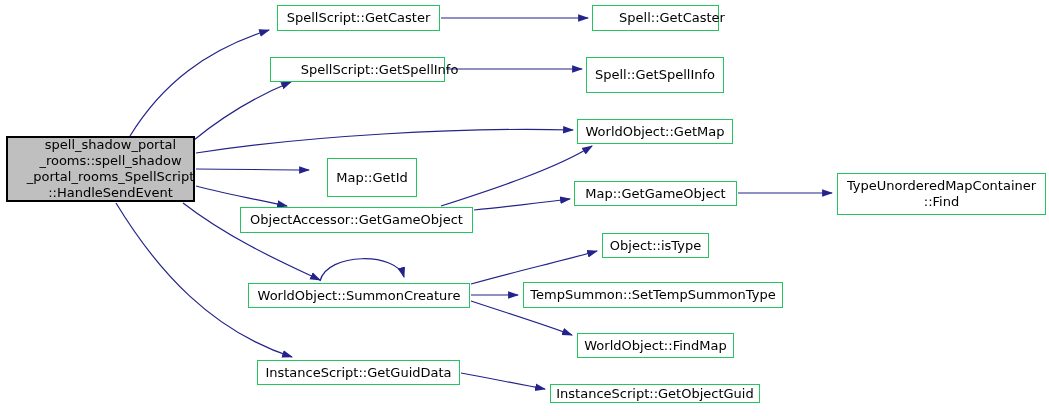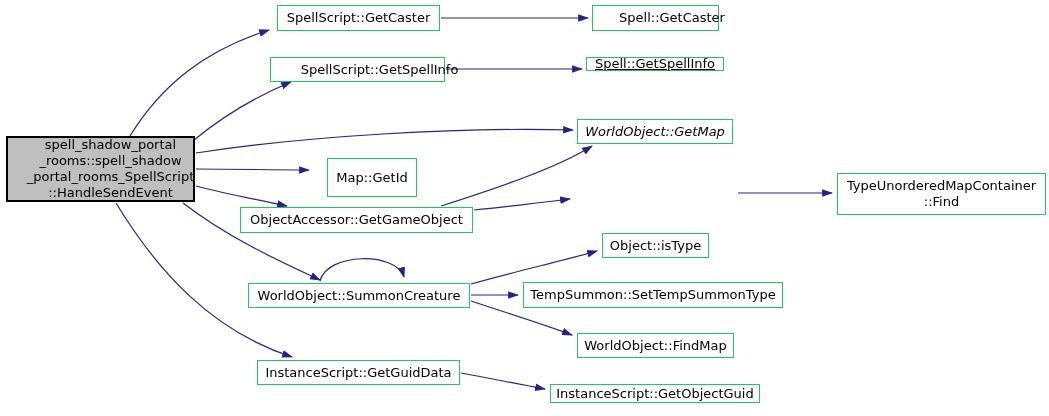--- a/index.html
+++ b/index.html
@@ -68,23 +68,24 @@
       <path d="M 471,301 C 507,313 543,324 572,335" fill="none" stroke="#23238b" stroke-width="1.2" marker-end="url(#arrow)"></path>
       <path d="M 461,373 C 489,378 517,384 545,389" fill="none" stroke="#23238b" stroke-width="1.2" marker-end="url(#arrow)"></path>
     </svg>
 <div class="node main" style="left: 6px; top: 136px; width: 189px; height: 66px; padding-left: 20px;">spell_shadow_portal
 _rooms::spell_shadow
 _portal_rooms_SpellScript
 ::HandleSendEvent</div>
     <div class="node" style="left: 277px; top: 5px; width: 163px; height: 26px;">SpellScript::GetCaster</div>
     <div class="node" style="left: 592px; top: 5px; width: 127px; height: 26px; padding-left: 33px;">Spell::GetCaster</div>
     <div class="node" style="left: 270px; top: 57px; width: 175px; height: 25px; padding-left: 44px;">SpellScript::GetSpellInfo</div>
-    <div class="node" style="left: 586px; top: 57px; width: 138px; height: 14px; text-decoration: underline;">Spell::GetSpellInfo</div>
-    <div class="node" style="left: 577px; top: 119px; width: 156px; height: 25px; font-style: italic;">WorldObject::GetMap</div>
+    <div class="node" style="left: 586px; top: 57px; width: 138px; height: 36px;">Spell::GetSpellInfo</div>
+    <div class="node" style="left: 577px; top: 119px; width: 156px; height: 25px;">WorldObject::GetMap</div>
     <div class="node" style="left: 327px; top: 158px; width: 90px; height: 39px;">Map::GetId</div>
+    <div class="node" style="left: 574px; top: 181px; width: 163px; height: 25px;">Map::GetGameObject</div>
     <div class="node" style="left: 837px; top: 173px; width: 209px; height: 42px;">TypeUnorderedMapContainer
 ::Find</div>
     <div class="node" style="left: 240px; top: 207px; width: 233px; height: 26px;">ObjectAccessor::GetGameObject</div>
     <div class="node" style="left: 602px; top: 233px; width: 107px; height: 25px;">Object::isType</div>
     <div class="node" style="left: 248px; top: 283px; width: 222px; height: 25px;">WorldObject::SummonCreature</div>
     <div class="node" style="left: 523px; top: 282px; width: 260px; height: 26px;">TempSummon::SetTempSummonType</div>
     <div class="node" style="left: 577px; top: 333px; width: 157px; height: 25px;">WorldObject::FindMap</div>
     <div class="node" style="left: 257px; top: 360px; width: 203px; height: 25px;">InstanceScript::GetGuidData</div>
     <div class="node" style="left: 550px; top: 384px; width: 210px; height: 19px;">InstanceScript::GetObjectGuid</div>
   </div>

